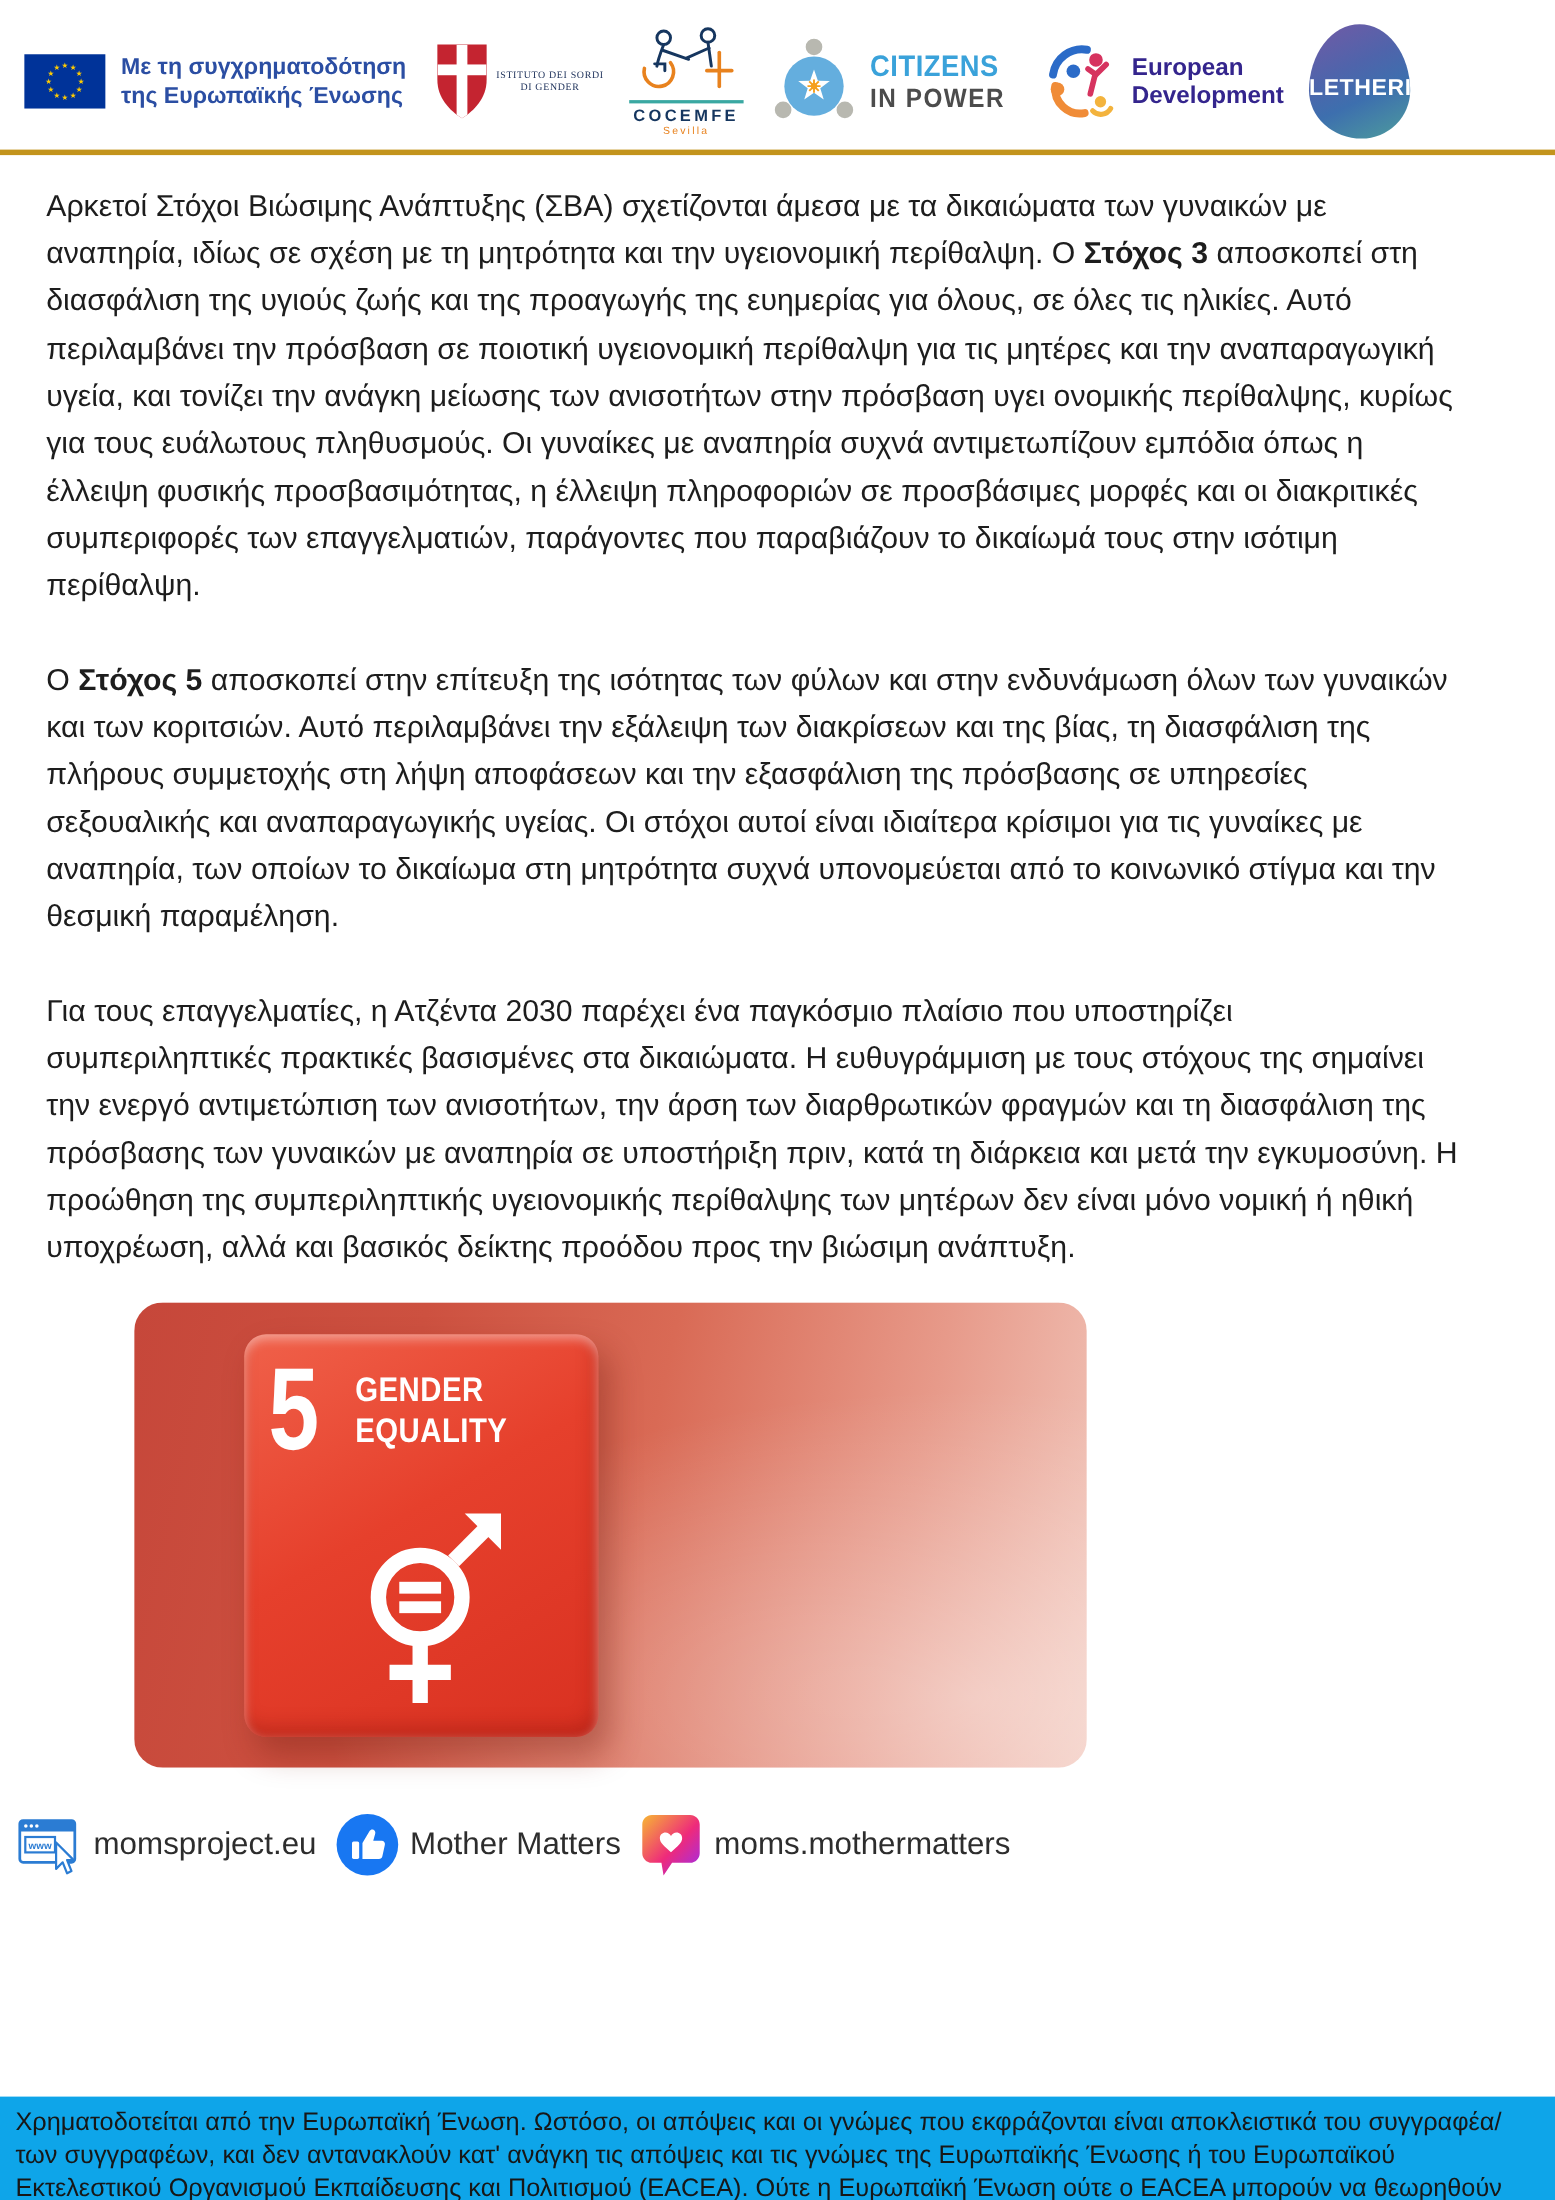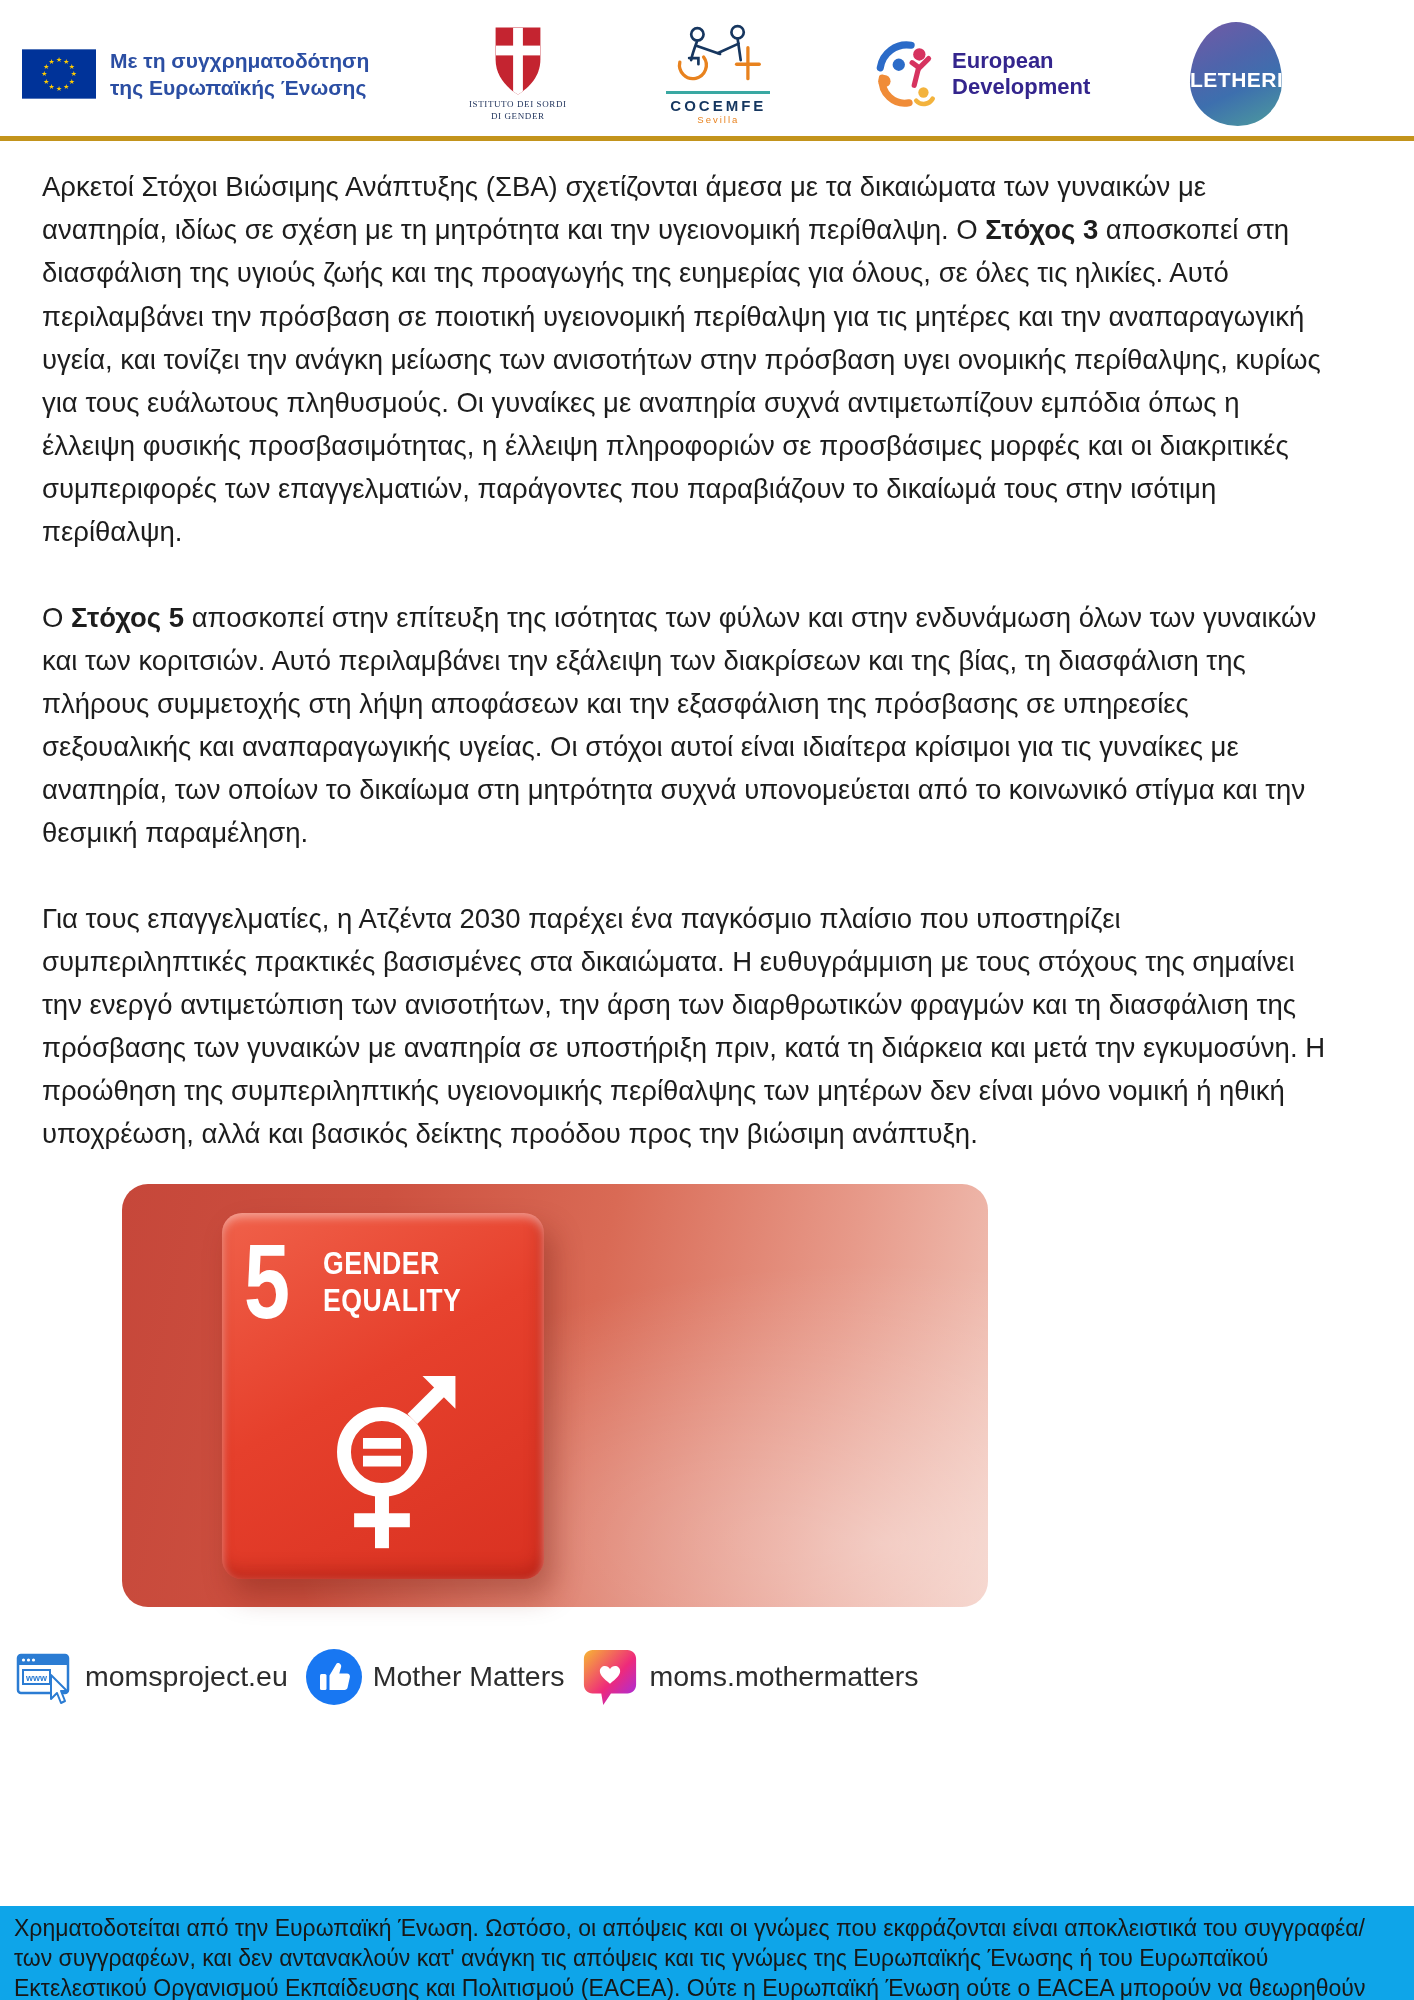--- a/index.html
+++ b/index.html
@@ -5,21 +5,21 @@
   * { margin:0; padding:0; box-sizing:border-box; }
   html,body { background:#ffffff; }
   body { font-family:"Liberation Sans","DejaVu Sans",sans-serif; }
   .page { position:relative; width:1414px; height:2000px; margin:0 auto; background:#fff; overflow:hidden; }
 
   
   .logos { display:flex; align-items:center; justify-content:space-between; padding:16px 132px 4px 22px; height:136px; }
   .logo { display:flex; align-items:center; }
   .eu { gap:14px; }
   .eu-text { font-weight:bold; color:#2b4ea3; font-size:21px; line-height:1.3; }
-  .sordi { flex-direction:column; text-align:center; gap:3px; }
+  .sordi { flex-direction:row; text-align:center; gap:3px; }
   .sordi-caption { font-family:"Liberation Serif","DejaVu Serif",serif; font-size:9px; letter-spacing:.6px; color:#23365e; line-height:1.25; }
   .cocemfe { flex-direction:column; }
   .cocemfe-line { width:104px; height:3px; background:#3aa8a2; margin:2px 0 3px; }
   .cocemfe-name { font-size:15px; font-weight:bold; letter-spacing:3px; color:#15365f; }
   .cocemfe-sub { font-size:9.5px; letter-spacing:2px; color:#e8821e; }
   .cip { gap:10px; }
   .cip-l1 { font-size:27px; font-weight:bold; color:#3aa2da; letter-spacing:.5px; transform:scaleX(.92); transform-origin:left; }
   .cip-l2 { font-size:24px; font-weight:bold; color:#4c4c4c; letter-spacing:1.5px; transform:scaleX(.92); transform-origin:left; }
   .eudev { gap:8px; }
   .eudev-text { font-size:22px; font-weight:bold; color:#34258d; line-height:1.2; }
@@ -124,20 +124,40 @@
           <path d="M13 38 A13 13 0 1 0 36 33"></path>
           <path d="M79 24 L79 54"></path>
           <path d="M68 40 L90 40"></path>
         </g>
       </svg>
       <div class="cocemfe-line"></div>
       <div class="cocemfe-name">COCEMFE</div>
       <div class="cocemfe-sub">Sevilla</div>
     </div>
 
+    <div class="logo cip">
+      <svg width="82" height="82" viewBox="0 0 76 76">
+        <circle cx="38" cy="9" r="7" fill="#b8b8b0"></circle>
+        <circle cx="12" cy="62" r="7" fill="#b8b8b0"></circle>
+        <circle cx="64" cy="62" r="7" fill="#b8b8b0"></circle>
+        <circle cx="38" cy="42" r="25" fill="#64aede"></circle>
+        <polygon points="38,28 41.3,37.5 51.3,37.7 43.3,43.7 46.2,53.3 38,47.6 29.8,53.3 32.7,43.7 24.7,37.7 34.7,37.5" fill="#ffffff"></polygon>
+        <g stroke="#f59f1e" stroke-width="1.6">
+          <line x1="38" y1="36.5" x2="38" y2="47.5"></line>
+            <line x1="32.5" y1="42" x2="43.5" y2="42"></line>
+          <line x1="34" y1="38" x2="42" y2="46"></line>
+            <line x1="42" y1="38" x2="34" y2="46"></line>
+        </g>
+        <circle cx="38" cy="42" r="2.6" fill="#f59f1e"></circle>
+      </svg>
+      <div class="cip-text">
+        <div class="cip-l1">CITIZENS</div>
+        <div class="cip-l2">IN POWER</div>
+      </div>
+    </div>
 
     <div class="logo eudev">
       <svg width="74" height="74" viewBox="0 0 72 72">
         <path d="M10 30 A26 26 0 0 1 40 8" fill="none" stroke="#2b6bc8" stroke-width="7" stroke-linecap="round"></path>
         <circle cx="28" cy="27" r="6" fill="#2b6bc8"></circle>
         <circle cx="48" cy="17" r="6" fill="#d6335f"></circle>
         <path d="M41 25 L48 30 L57 21" fill="none" stroke="#d6335f" stroke-width="5" stroke-linecap="round"></path>
         <path d="M47 31 L43 47" fill="none" stroke="#d6335f" stroke-width="5" stroke-linecap="round"></path>
         <path d="M12 40 A22 22 0 0 0 38 64" fill="none" stroke="#f08c38" stroke-width="7" stroke-linecap="round"></path>
         <circle cx="14" cy="43" r="6" fill="#f08c38"></circle>

